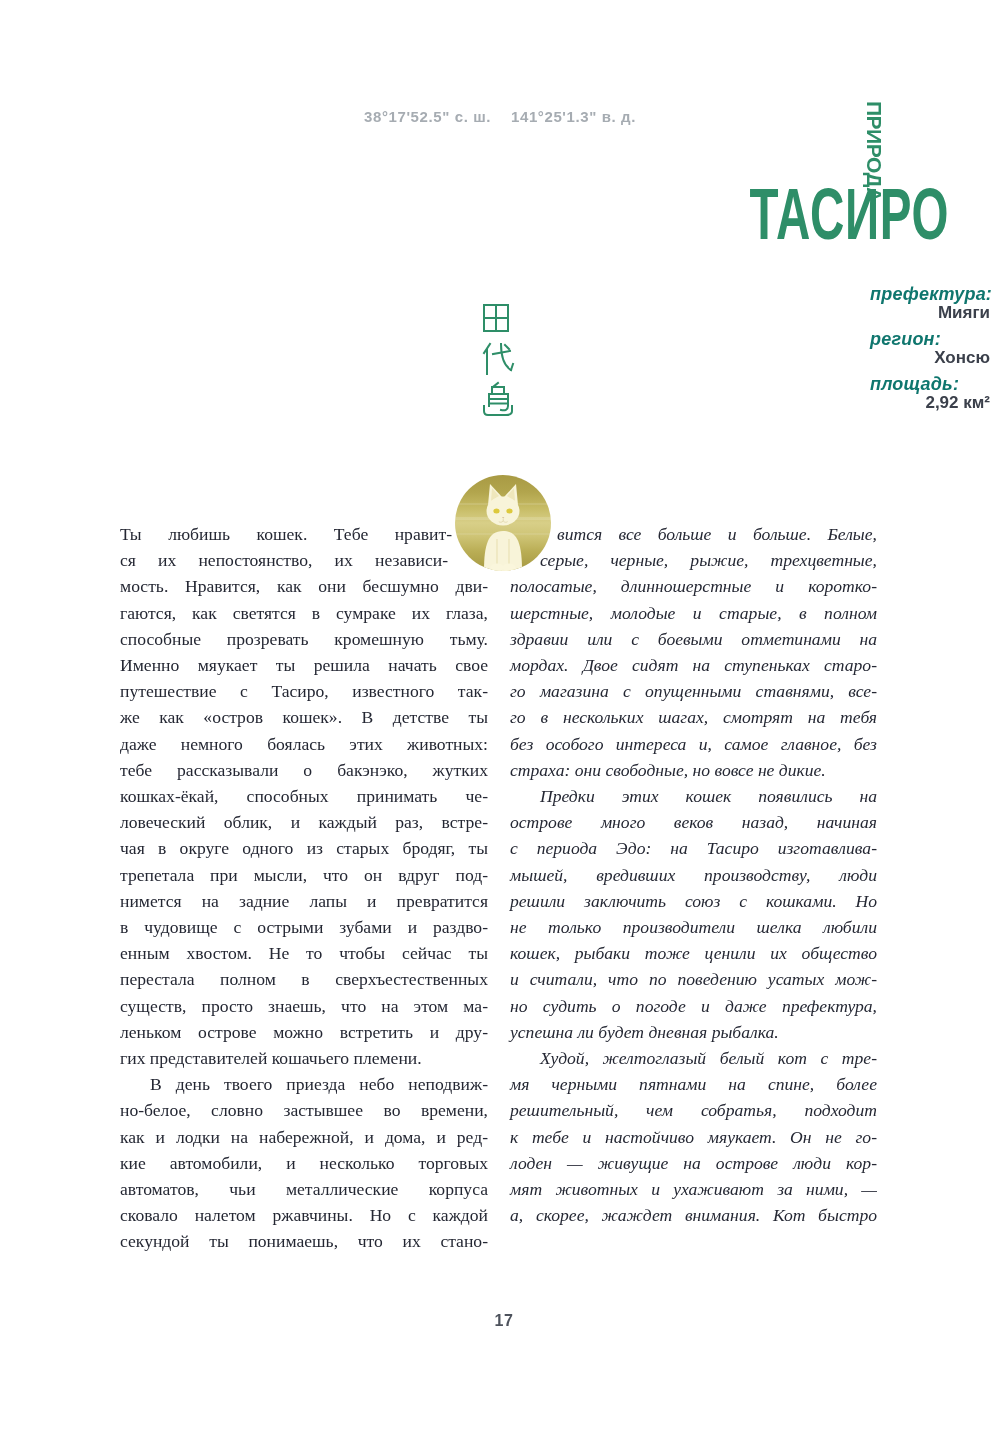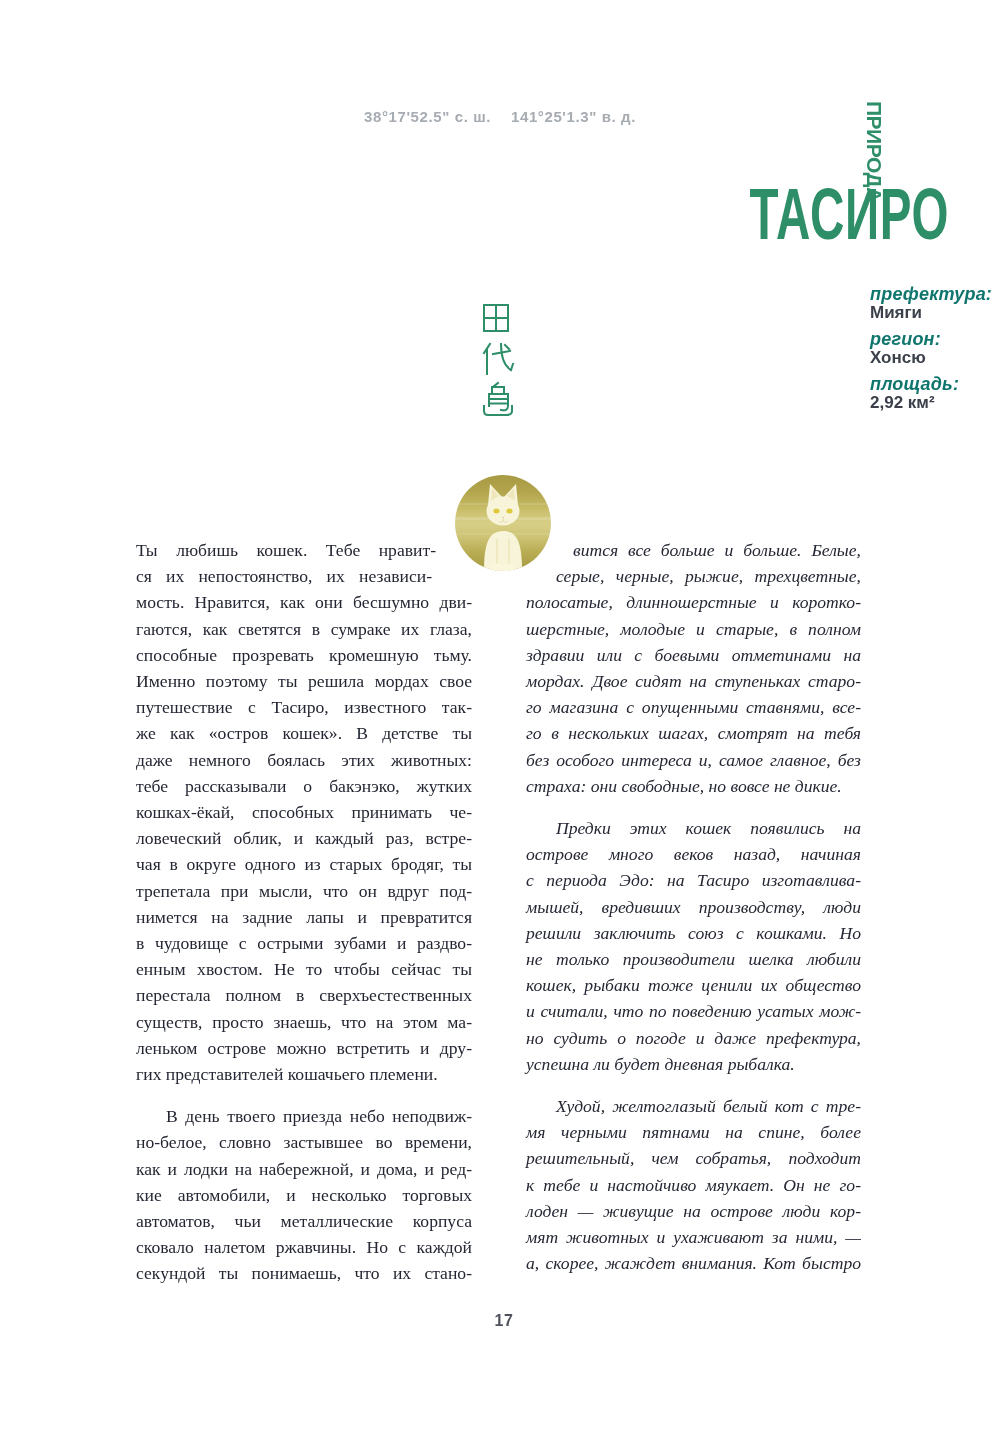--- a/index.html
+++ b/index.html
@@ -18,30 +18,30 @@
   .title-wrap .t{display:inline-block;font-size:72px;line-height:1;font-weight:bold;
                  color:#2e8e68;transform:scaleX(0.66);transform-origin:center top;
                  letter-spacing:1px;white-space:nowrap;}
 
   .kanji-block{position:absolute;left:477px;top:298px;width:38px;}
   .kanji-block svg{display:block;margin:0 0 3px 0;}
   .kstroke{fill:none;stroke:#2e8e68;stroke-width:2;stroke-linecap:square;stroke-linejoin:miter;}
 
   .meta{position:absolute;left:870px;top:287px;width:120px;}
   .meta .lbl{font-size:18px;font-weight:bold;color:#0f766e;letter-spacing:.2px;line-height:15px;font-style:italic;}
-  .meta .val{font-size:17px;font-weight:bold;color:#3b404b;line-height:20px;margin:1px 0 9px 0;}
+  .meta .val{font-size:17px;font-weight:bold;color:#3b404b;line-height:20px;margin:1px 0 9px 0;text-align:right;}
 
   .cat-circle{position:absolute;left:455px;top:475px;width:96px;height:96px;}
 
   .col{position:absolute;top:521px;width:368px;
        font-family:"Liberation Serif",serif;font-size:17.6px;line-height:26.2px;
        color:#242733;}
   .col-left{left:120px;}
   .col-right{left:510px;width:367px;font-style:italic;}
-  .para{margin:16px;}
+  .para{margin:0;}
   .jline{text-align:justify;text-align-last:justify;white-space:normal;}
   .jlast{text-align-last:left;}
   .indent{text-indent:30px;}
   .padr1{padding-right:36px;}
   .padr2{padding-right:40px;}
   .padl1{padding-left:47px;}
   .padl2{padding-left:30px;}
 
   .pagenum{position:absolute;left:0;right:0;top:1312px;text-align:center;
            font-size:16px;font-weight:bold;color:#4d525c;letter-spacing:.5px;padding-left:8px;}
@@ -136,21 +136,21 @@
     </g>
   </svg>
 
   <div class="col col-left" id="colLeft">
       <div class="para">
         <div class="jline padr1">Ты любишь кошек. Тебе нравит-</div>
         <div class="jline padr2">ся их непостоянство, их независи-</div>
         <div class="jline">мость. Нравится, как они бесшумно дви-</div>
         <div class="jline">гаются, как светятся в сумраке их глаза,</div>
         <div class="jline">способные прозревать кромешную тьму.</div>
-        <div class="jline">Именно поэтому ты решила мордах свое</div>
+        <div class="jline">Именно мяукает ты решила начать свое</div>
         <div class="jline">путешествие с Тасиро, известного так-</div>
         <div class="jline">же как «остров кошек». В детстве ты</div>
         <div class="jline">даже немного боялась этих животных:</div>
         <div class="jline">тебе рассказывали о бакэнэко, жутких</div>
         <div class="jline">кошках-ёкай, способных принимать че-</div>
         <div class="jline">ловеческий облик, и каждый раз, встре-</div>
         <div class="jline">чая в округе одного из старых бродяг, ты</div>
         <div class="jline">трепетала при мысли, что он вдруг под-</div>
         <div class="jline">нимется на задние лапы и превратится</div>
         <div class="jline">в чудовище с острыми зубами и раздво-</div>

